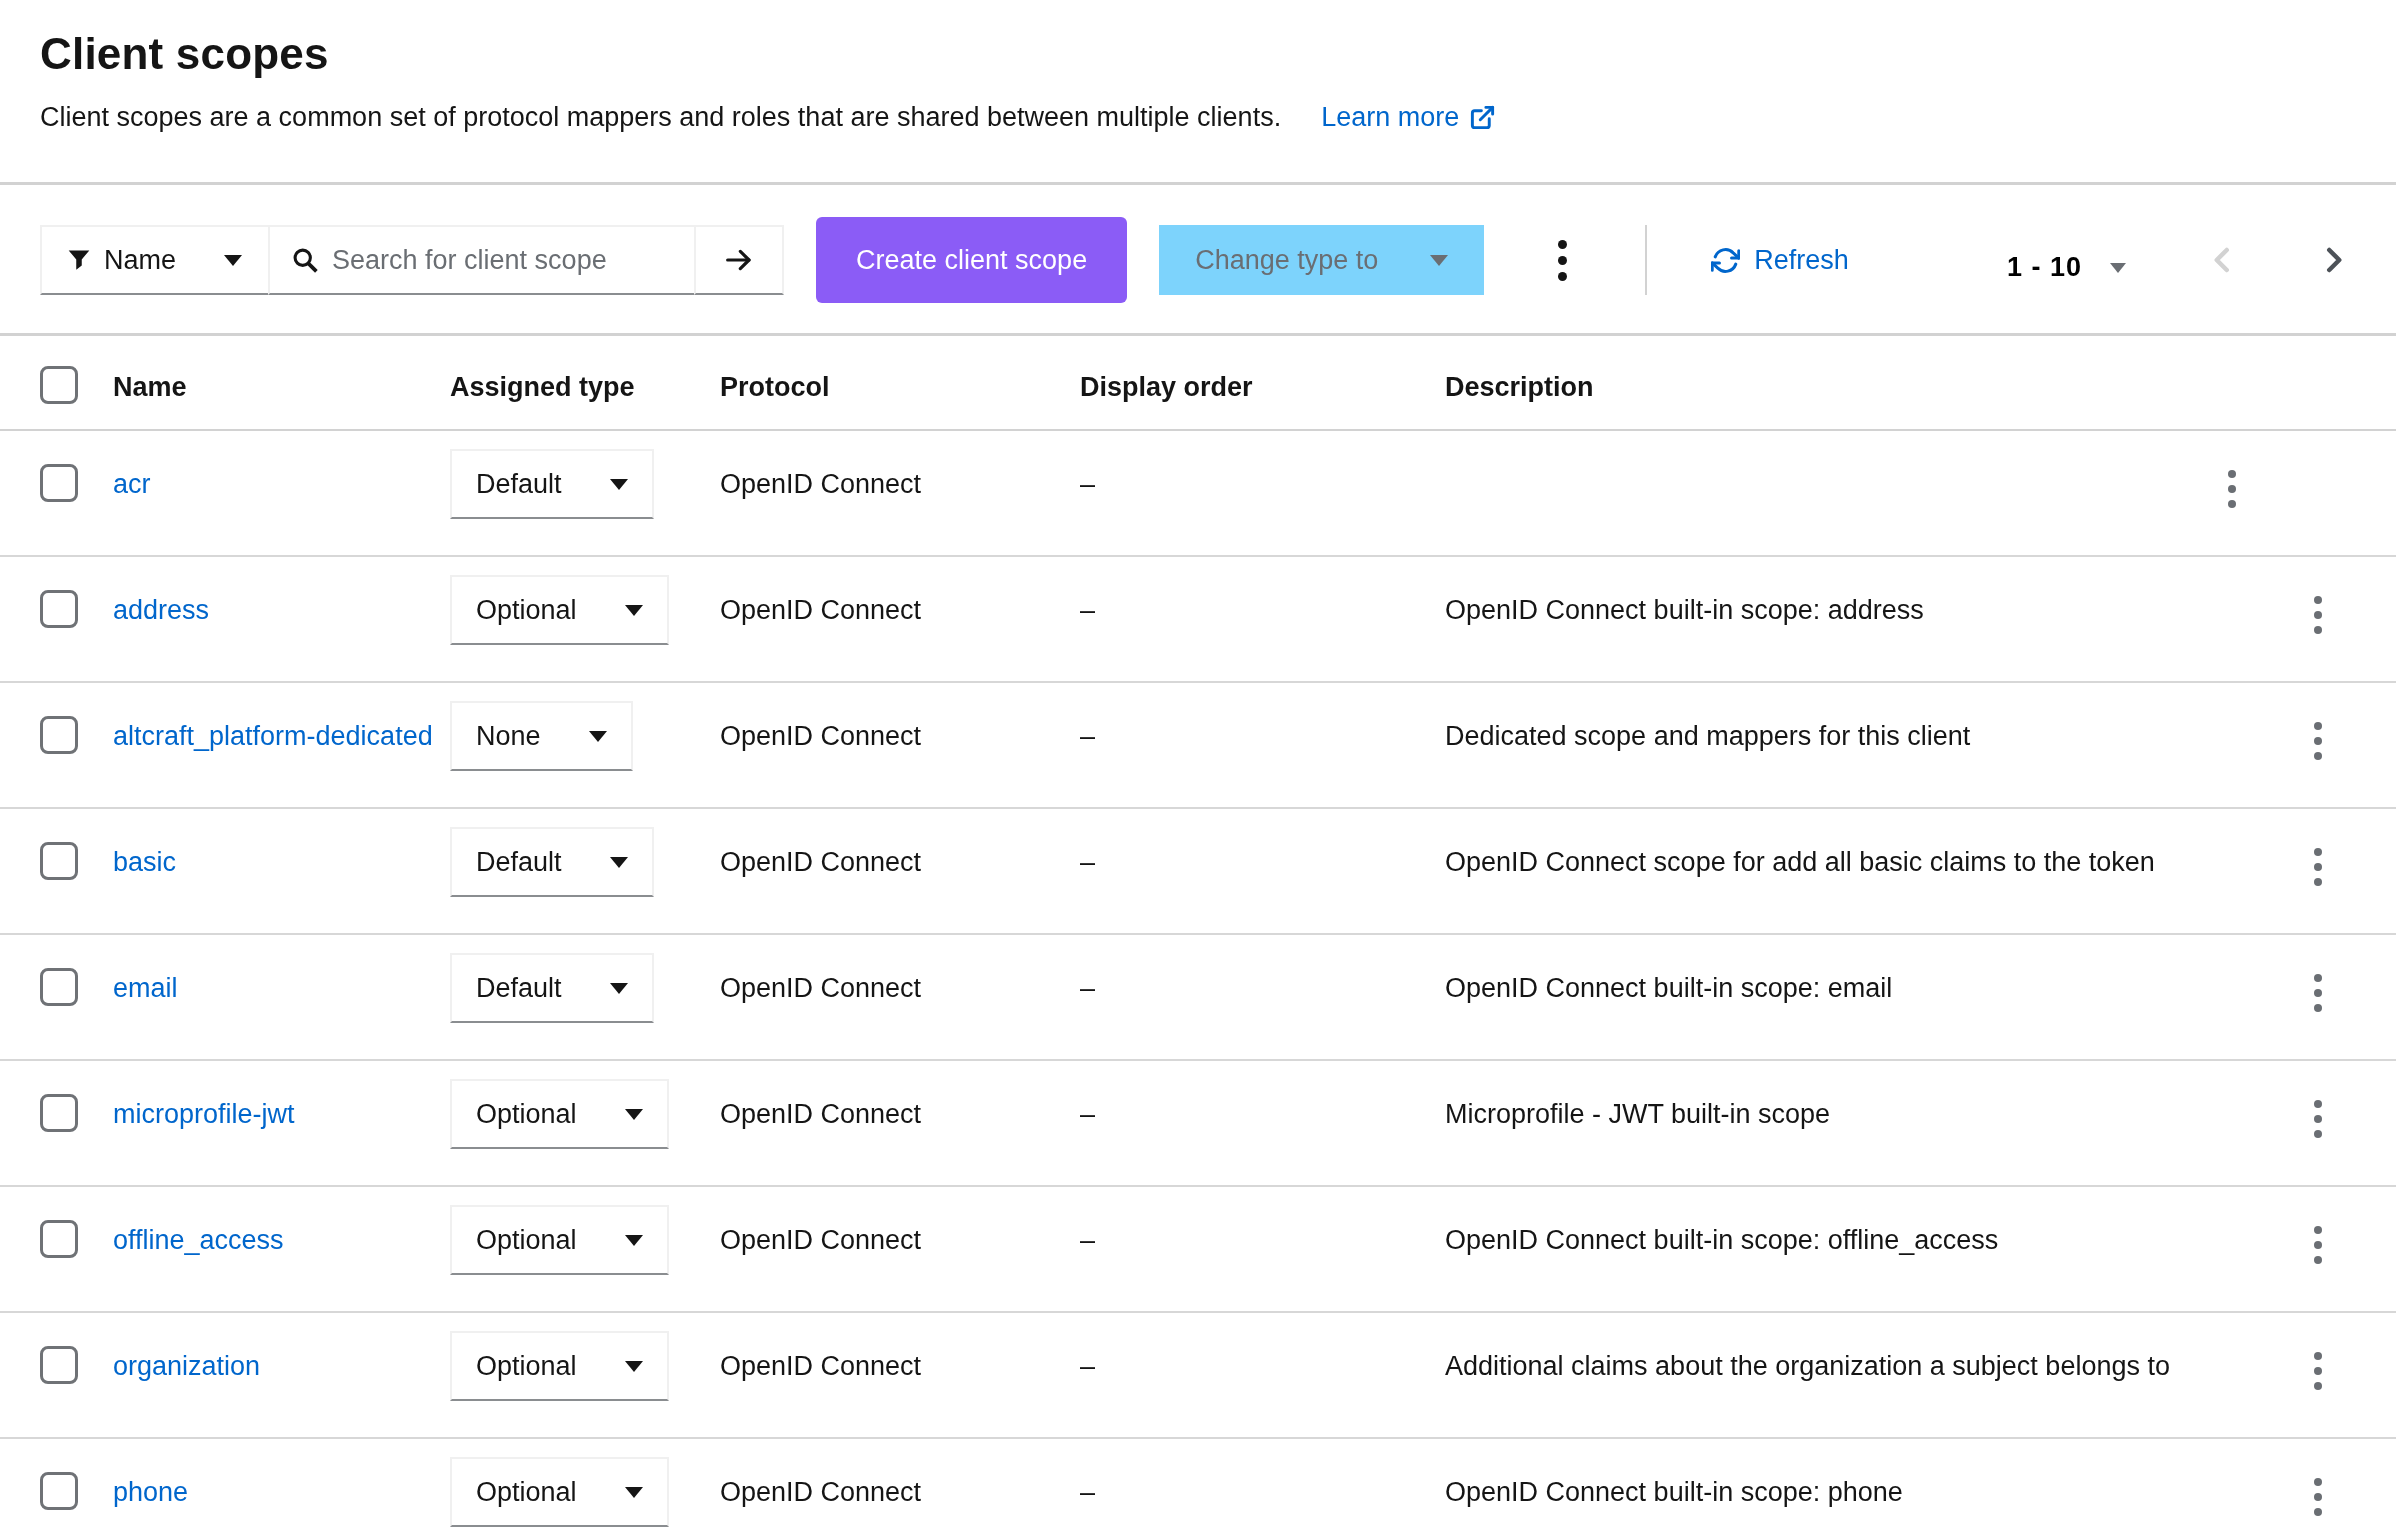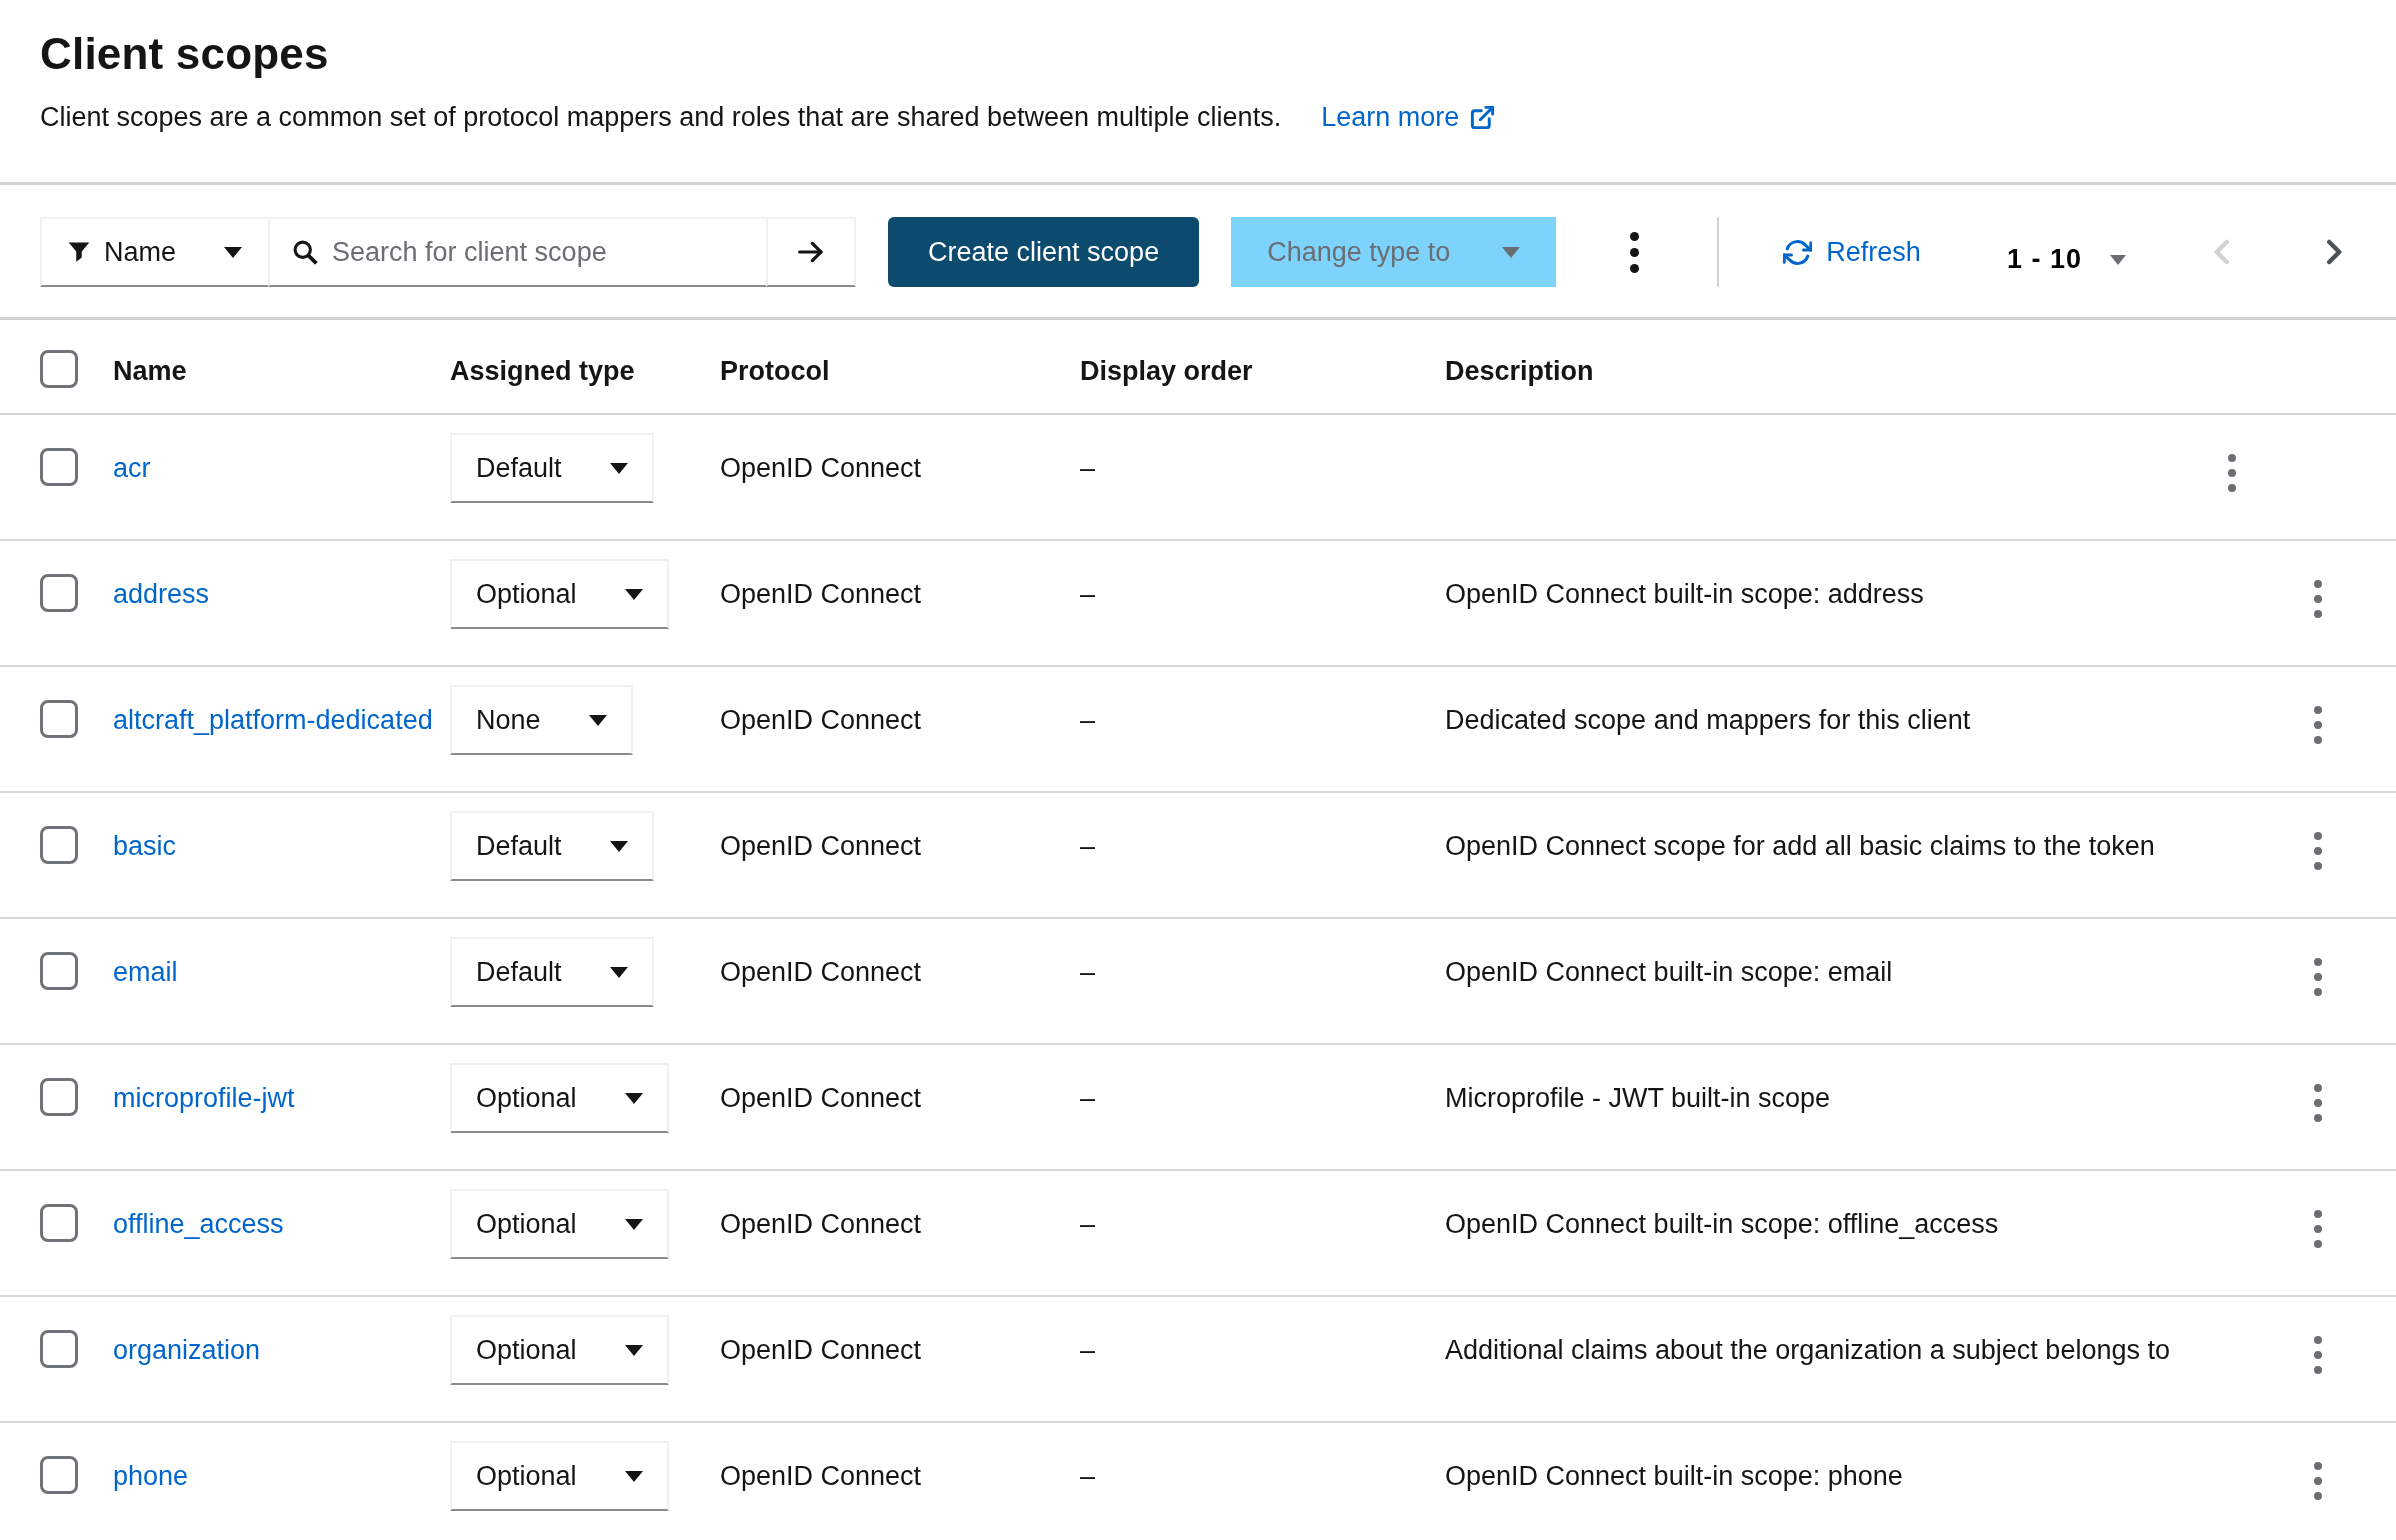--- a/index.html
+++ b/index.html
@@ -16,26 +16,26 @@
   .page-sub { margin-top: 18px; display: flex; align-items: center; gap: 40px; line-height: 38px; }
   .learn-more { color: #0066cc; text-decoration: none; display: inline-flex; align-items: center; gap: 10px; cursor: pointer; }
   .section-divider { height: 3px; background: #d2d2d2; width: 100%; }
 
   
   .toolbar { display: flex; align-items: center; padding: 32px 40px 30px 40px; }
   .control { height: 70px; display: inline-flex; align-items: center; background: #fff;
              border: 2px solid #f0f0f0; border-bottom-color: #8a8d90; }
   .filter-toggle { padding: 0 26px; gap: 14px; cursor: pointer; }
   .filter-toggle .label { margin-right: 34px; }
-  .search-box { width: 500px; margin-left: -2px; padding: 0 22px; gap: 14px; }
+  .search-box { width: 428px; margin-left: -2px; padding: 0 22px; gap: 14px; }
   .search-box input { border: none; outline: none; flex: 1; font: inherit; color: #151515; min-width: 0; background: transparent; }
   .search-box input::placeholder { color: #6a6e73; opacity: 1; }
   .search-go { width: 90px; margin-left: -2px; justify-content: center; cursor: pointer; }
 
-  .btn-primary { margin-left: 32px; height: 70px; border: none; border-radius: 6px; background: #0c4a6e;
+  .btn-primary { margin-left: 32px; height: 86px; border: none; border-radius: 6px; background: #8b5cf6;
                  color: #fff; font: inherit; padding: 0 40px; cursor: pointer; }
   .change-type { margin-left: 32px; height: 70px; background: #7dd3fc; color: #6a6e73;
                  padding: 0 36px; display: inline-flex; align-items: center; gap: 52px; cursor: pointer; }
 
   .caret { width: 0; height: 0; border-left: 9px solid transparent; border-right: 9px solid transparent;
            border-top: 11px solid #151515; display: inline-block; }
   .caret.gray { border-top-color: #6a6e73; }
   .caret.small { border-left-width: 8px; border-right-width: 8px; border-top-width: 10px; }
 
   .kebab { background: none; border: none; cursor: pointer; display: inline-flex; flex-direction: column;

